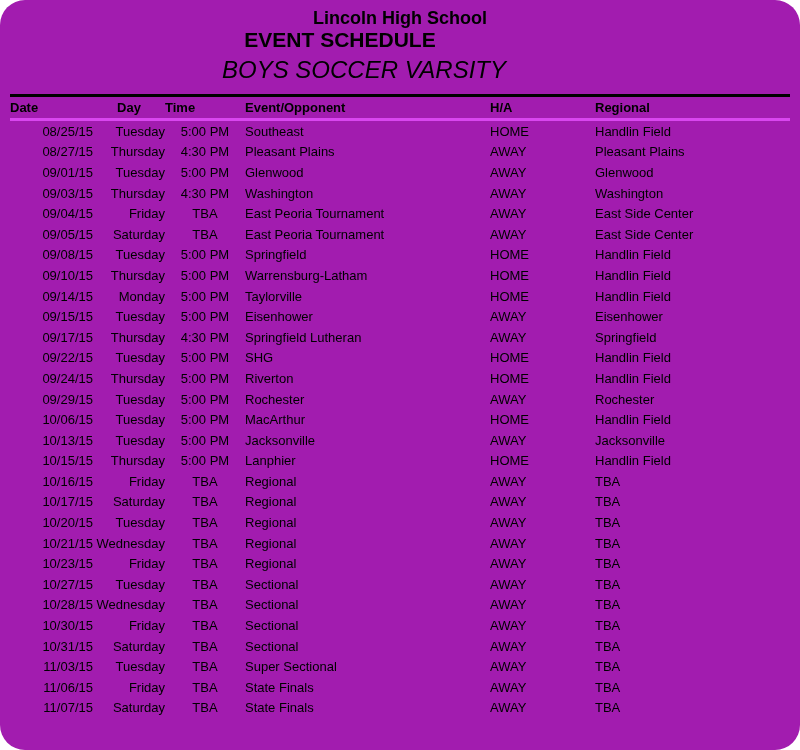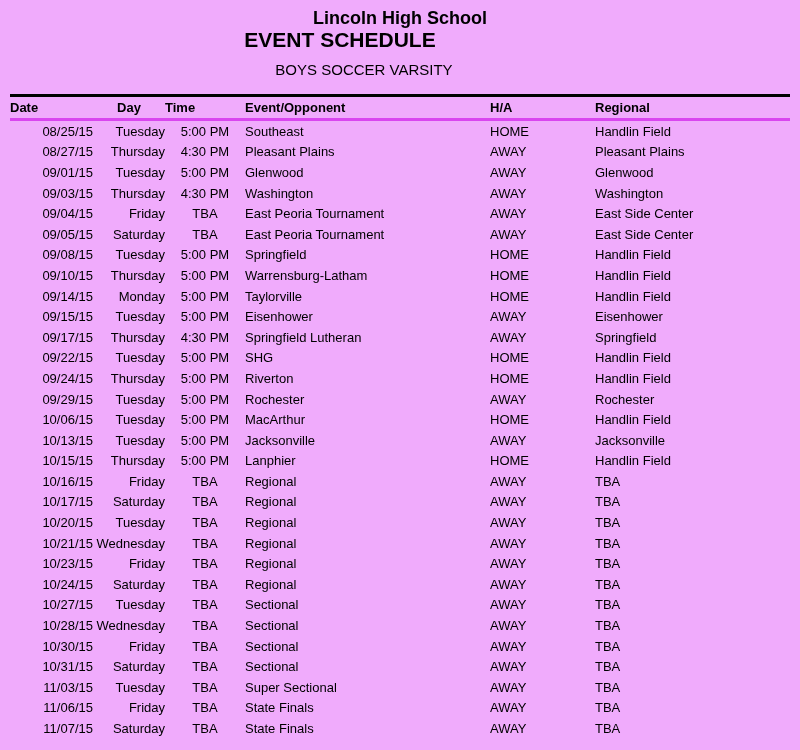--- a/index.html
+++ b/index.html
@@ -11,21 +11,22 @@
     width: 800px;
     height: 750px;
     font-family: "Liberation Sans", sans-serif;
     color: #000000;
     overflow: hidden;
   }
   .page {
     position: relative;
     width: 800px;
     height: 750px;
-    background: #f0abfc;
+    background: #a21caf;
+    border-radius: 25px;
   }
   .school-name {
     position: absolute;
     top: 7px;
     left: 0;
     width: 800px;
     text-align: center;
     font-size: 18px;
     font-weight: bold;
     line-height: 22px;
@@ -39,21 +40,22 @@
     font-size: 21px;
     font-weight: bold;
     line-height: 24px;
   }
   .team-title {
     position: absolute;
     top: 58px;
     left: 0;
     width: 728px;
     text-align: center;
-    font-size: 15px;
+    font-size: 24px;
+    font-style: italic;
     line-height: 24px;
   }
   table.schedule {
     position: absolute;
     left: 10px;
     top: 94px;
     width: 780px;
     border-collapse: collapse;
     table-layout: fixed;
   }
@@ -294,28 +296,20 @@
   </tr>
         <tr>
     <td class="c-date">10/23/15</td>
     <td class="c-day">Friday</td>
     <td class="c-time">TBA</td>
     <td class="c-event">Regional</td>
     <td class="c-ha">AWAY</td>
     <td class="c-location">TBA</td>
   </tr>
         <tr>
-    <td class="c-date">10/24/15</td>
-    <td class="c-day">Saturday</td>
-    <td class="c-time">TBA</td>
-    <td class="c-event">Regional</td>
-    <td class="c-ha">AWAY</td>
-    <td class="c-location">TBA</td>
-  </tr>
-        <tr>
     <td class="c-date">10/27/15</td>
     <td class="c-day">Tuesday</td>
     <td class="c-time">TBA</td>
     <td class="c-event">Sectional</td>
     <td class="c-ha">AWAY</td>
     <td class="c-location">TBA</td>
   </tr>
         <tr>
     <td class="c-date">10/28/15</td>
     <td class="c-day">Wednesday</td>

